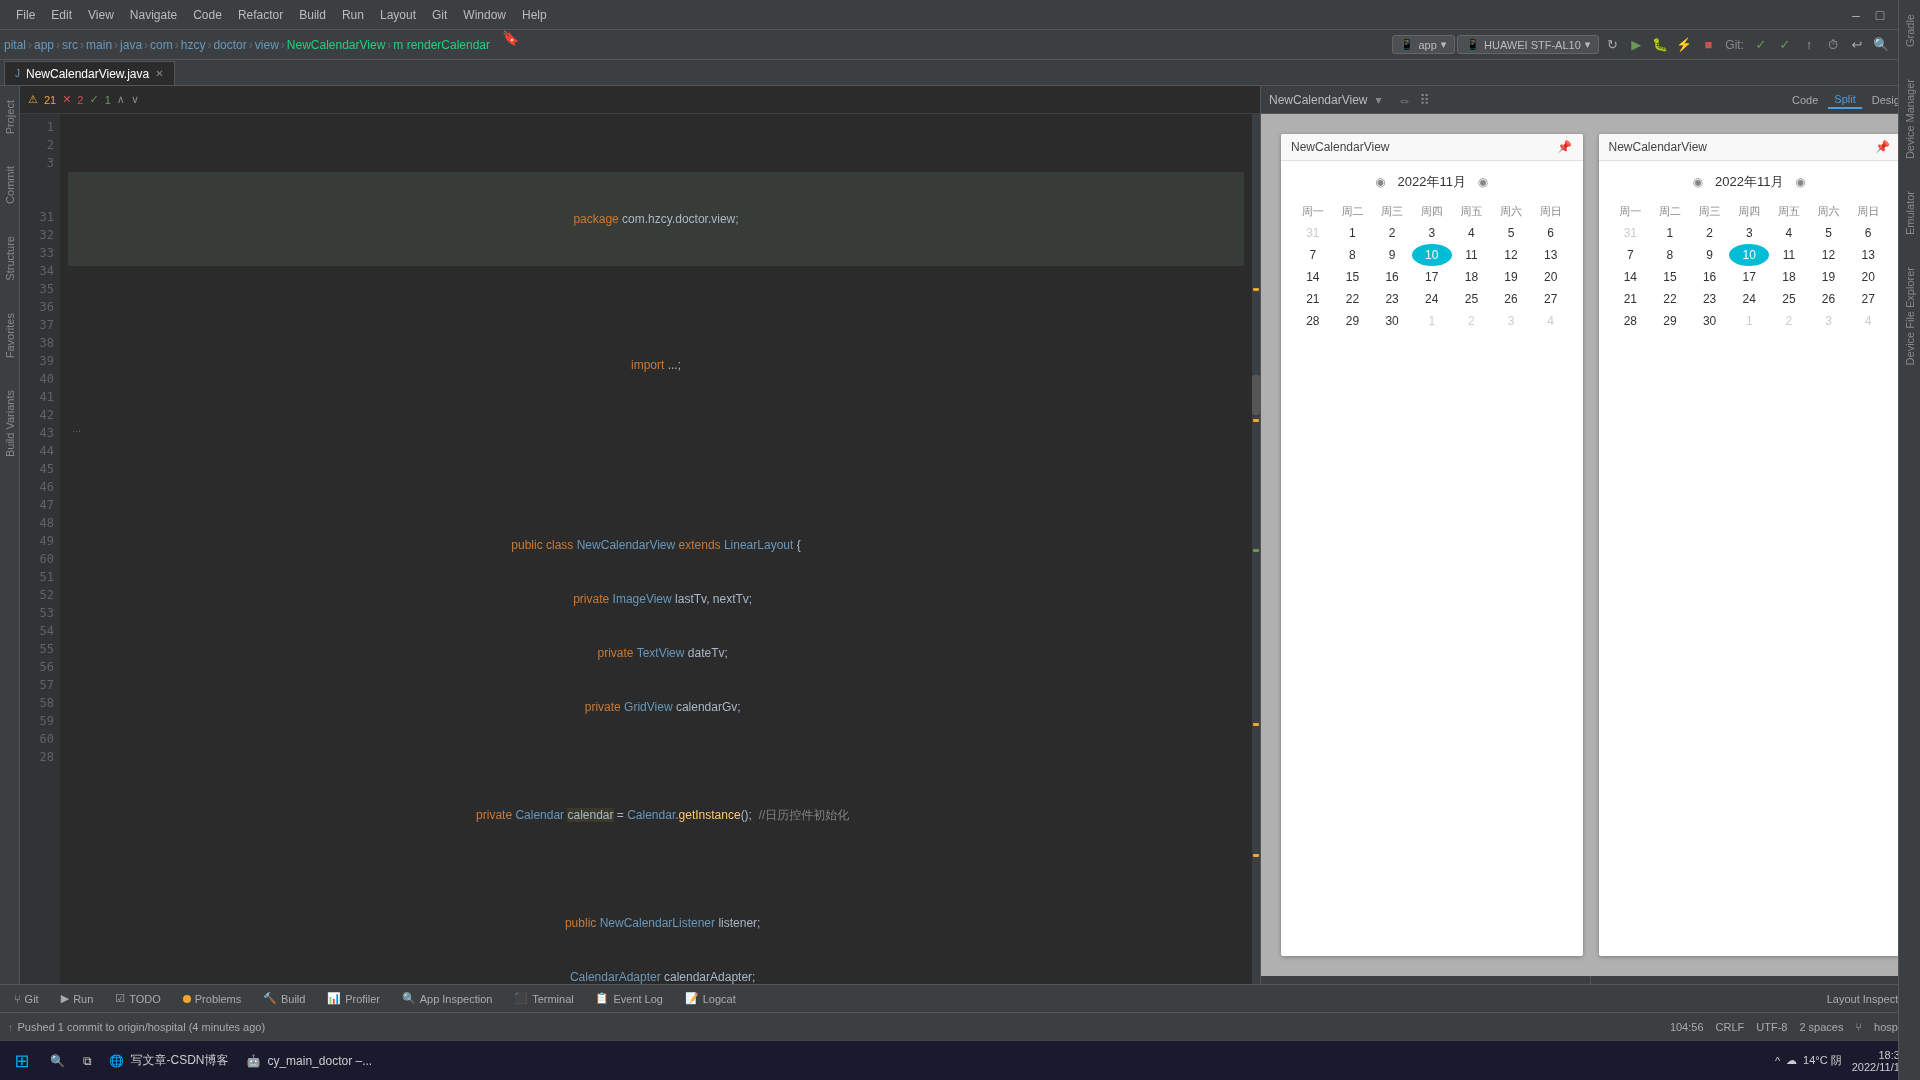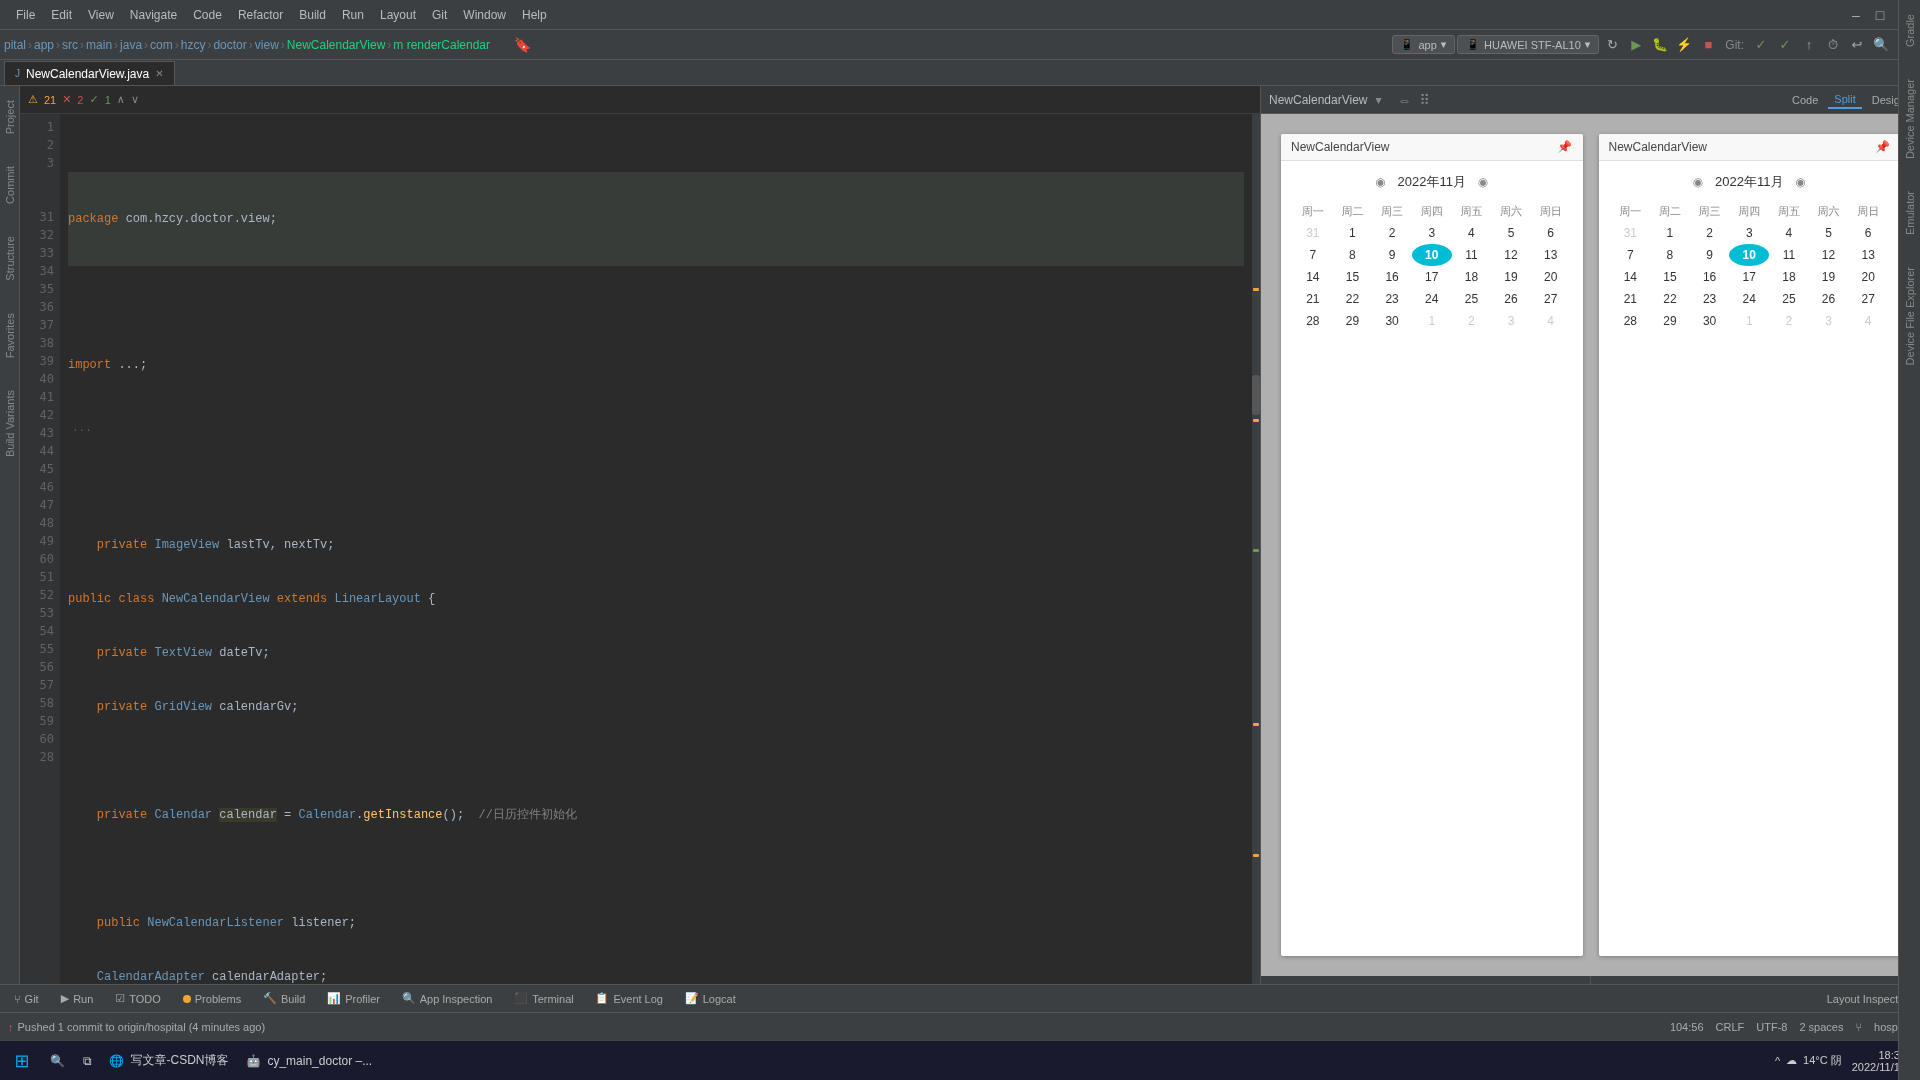--- a/index.html
+++ b/index.html
@@ -52,24 +52,23 @@
       cursor: pointer;
       color: #aaa;
       font-size: 14px;
     }
 
     
     .nav-bar {
       height: 30px;
       background: #3c3f41;
       display: flex;
-      align-items: center;
       padding: 0 4px;
       border-bottom: 1px solid #555;
-      gap: 20px;
+      gap: 8px;
     }
     .nav-breadcrumb {
       display: flex;
       align-items: center;
       gap: 2px;
       font-size: 12px;
       color: #6897bb;
     }
     .nav-breadcrumb span { color: #bbbbbb; }
     .nav-breadcrumb .sep { color: #666; }
@@ -187,25 +186,26 @@
       font-size: 12px;
       color: #606366;
       line-height: 18px;
       padding-right: 6px;
       overflow: hidden;
       user-select: none;
     }
     .code-content {
       flex: 1;
       padding: 4px 8px;
-      font-family: Liberation Mono, monospace;
+      font-family: Liberation Sans, sans-serif;
       font-size: 12px;
       line-height: 18px;
       overflow: auto;
       white-space: pre;
+      text-align: center;
     }
     .code-content .kw { color: #cc7832; }
     .code-content .type { color: #6897bb; }
     .code-content .comment { color: #808080; }
     .code-content .method { color: #ffc66d; }
     .code-content .pkg { color: #a9b7c6; }
     .code-line { display: block; min-height: 18px; }
 
     
     .preview-area {
@@ -330,21 +330,20 @@
       padding: 4px 3px;
       font-size: 12px;
       color: #333;
       cursor: pointer;
     }
     .cal-table td.other { color: #ccc; }
     .cal-table td.selected {
       background: #00bcd4;
       color: white;
       border-radius: 50%;
-      font-weight: bold;
     }
 
     .taskbar {
       height: 40px;
       background: #1a1a2e;
       display: flex;
       align-items: center;
       padding: 0 4px;
       gap: 2px;
       border-top: 1px solid #444;
@@ -534,22 +533,22 @@
 
       <div class="code-content" style="flex:1; background:#2b2b2b; overflow:auto;">
         
         <div style="background:#d4ffce15; padding:2px 0;">
           <span class="code-line"><span class="kw">package</span> <span class="pkg">com.hzcy.doctor.view</span>;</span>
         </div>
         <span class="code-line">&nbsp;</span>
         <span class="code-line"><span class="kw">import</span> ...;</span>
         <div style="height:36px; display:flex; align-items:center; color:#606366; font-size:11px; padding-left:4px;">...</div>
         <span class="code-line">&nbsp;</span>
+        <span class="code-line"><span class="kw">public class</span> <span class="type">NewCalendarView</span> <span class="kw">extends</span> <span class="type">LinearLayout</span> {</span>
         <span class="code-line">    <span class="kw">private</span> <span class="type">ImageView</span> lastTv, nextTv;</span>
-        <span class="code-line"><span class="kw">public class</span> <span class="type">NewCalendarView</span> <span class="kw">extends</span> <span class="type">LinearLayout</span> {</span>
         <span class="code-line">    <span class="kw">private</span> <span class="type">TextView</span> dateTv;</span>
         <span class="code-line">    <span class="kw">private</span> <span class="type">GridView</span> calendarGv;</span>
         <span class="code-line">&nbsp;</span>
         <span class="code-line">    <span class="kw">private</span> <span class="type">Calendar</span> <span style="background:#3a3a2a">calendar</span> = <span class="type">Calendar</span>.<span class="method">getInstance</span>();  <span class="comment">//日历控件初始化</span></span>
         <span class="code-line">&nbsp;</span>
         <span class="code-line">    <span class="kw">public</span> <span class="type">NewCalendarListener</span> listener;</span>
         <span class="code-line">    <span class="type">CalendarAdapter</span> calendarAdapter;</span>
         
         
         

